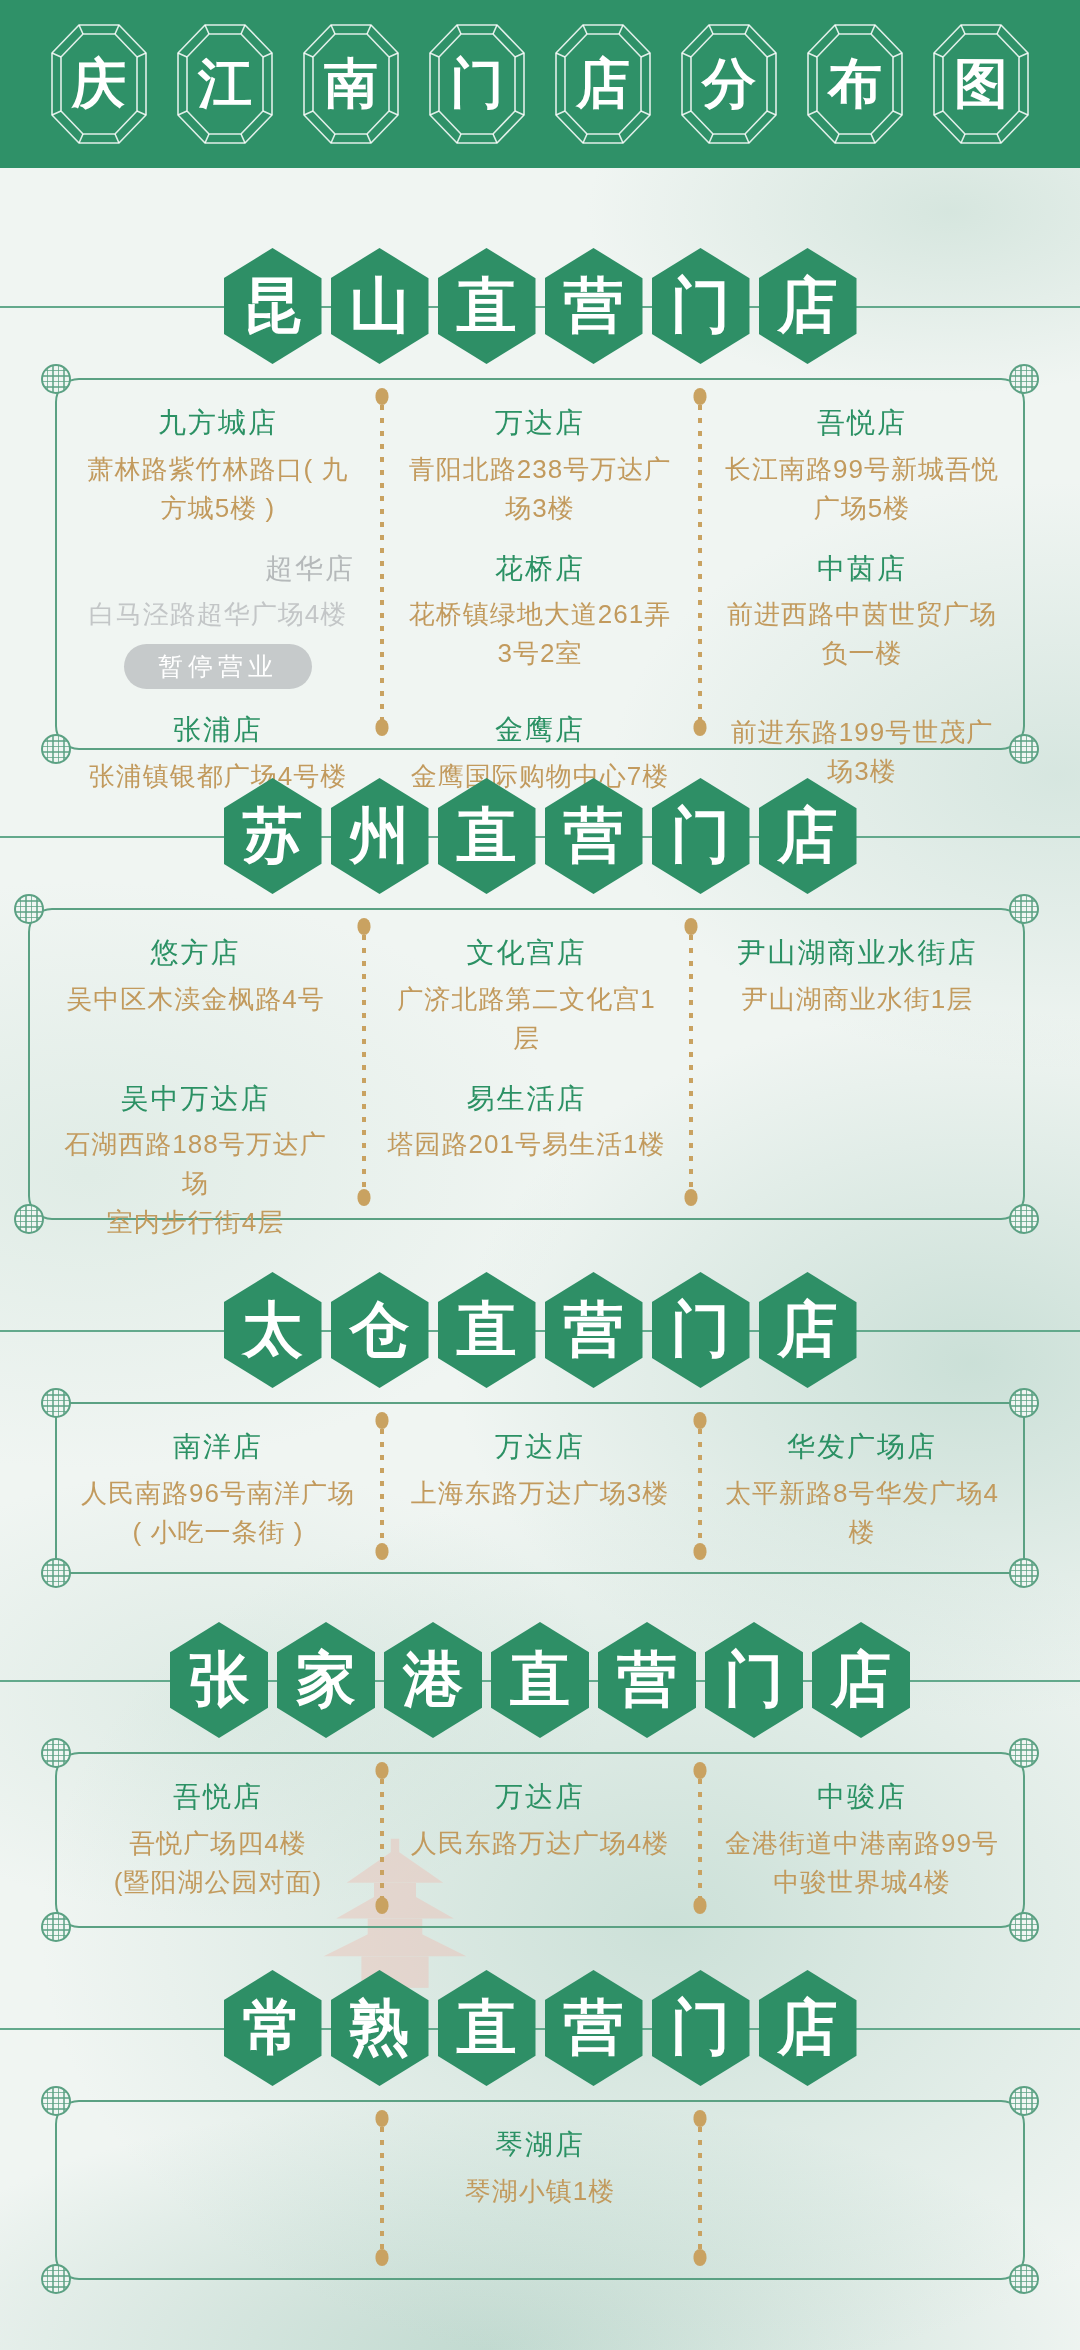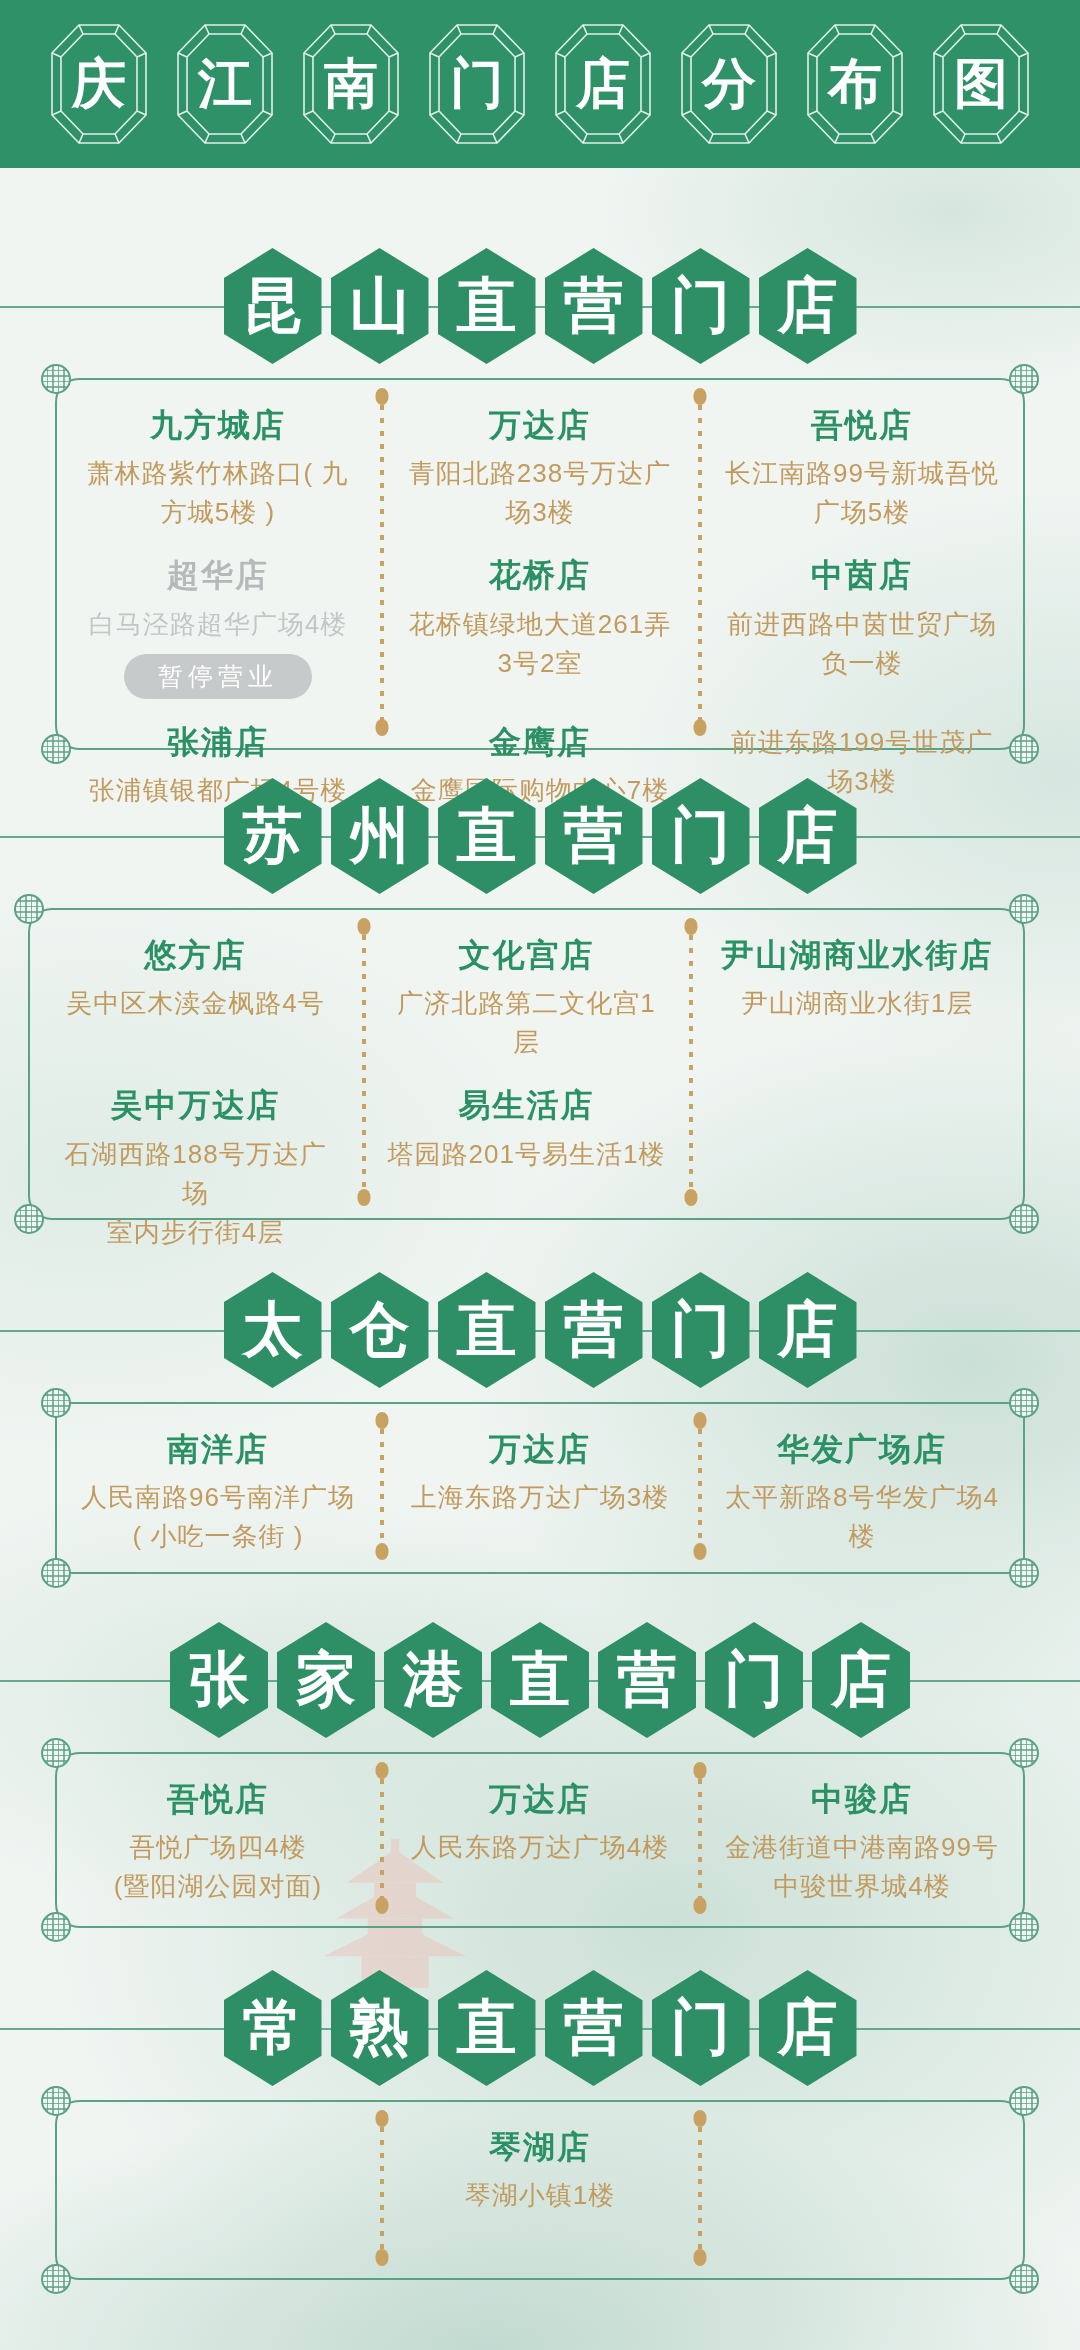--- a/index.html
+++ b/index.html
@@ -73,25 +73,25 @@
     width:13px; height:17px; background:#c9a261; border-radius:50% / 46%;
   }
   .sep::before{ top:-4px; }
   .sep::after{ bottom:-4px; }
   .sep-l{ left:33.6%; }
   .sep-r{ left:66.6%; }
 
   .stores{ display:grid; grid-template-columns:1fr 1fr 1fr; padding:8px 0; }
   .store{ text-align:center; padding:18px 24px 6px; }
   .store-name{
-    font-size:32px; font-weight:700; color:#2b9164; letter-spacing:2px; line-height:1.2;
+    font-size:28px; font-weight:400; color:#2b9164; letter-spacing:2px; line-height:1.2;
     margin-bottom:10px;
   }
   .store-addr{ font-size:26px; color:#c29a5d; letter-spacing:1px; line-height:1.5;text-align:center; }
-  .store.closed .store-name{ color:#b5b9ba; }
+  .store.closed .store-name{ color:#b5b9ba;text-align:right; }
   .store.closed .store-addr{ color:#c3c6c7; }
   .badge{
     display:inline-block; margin-top:10px; padding:6px 34px; border-radius:26px;
     background:#c6cacb; color:#fff; font-size:25px; letter-spacing:5px; font-weight:400;
     font-family:"DejaVu Serif","Liberation Serif",serif;
   }
 
   
   .sec-kunshan  .section-title{ margin-top:80px; }
   .sec-suzhou   .section-title{ margin-top:28px; }

